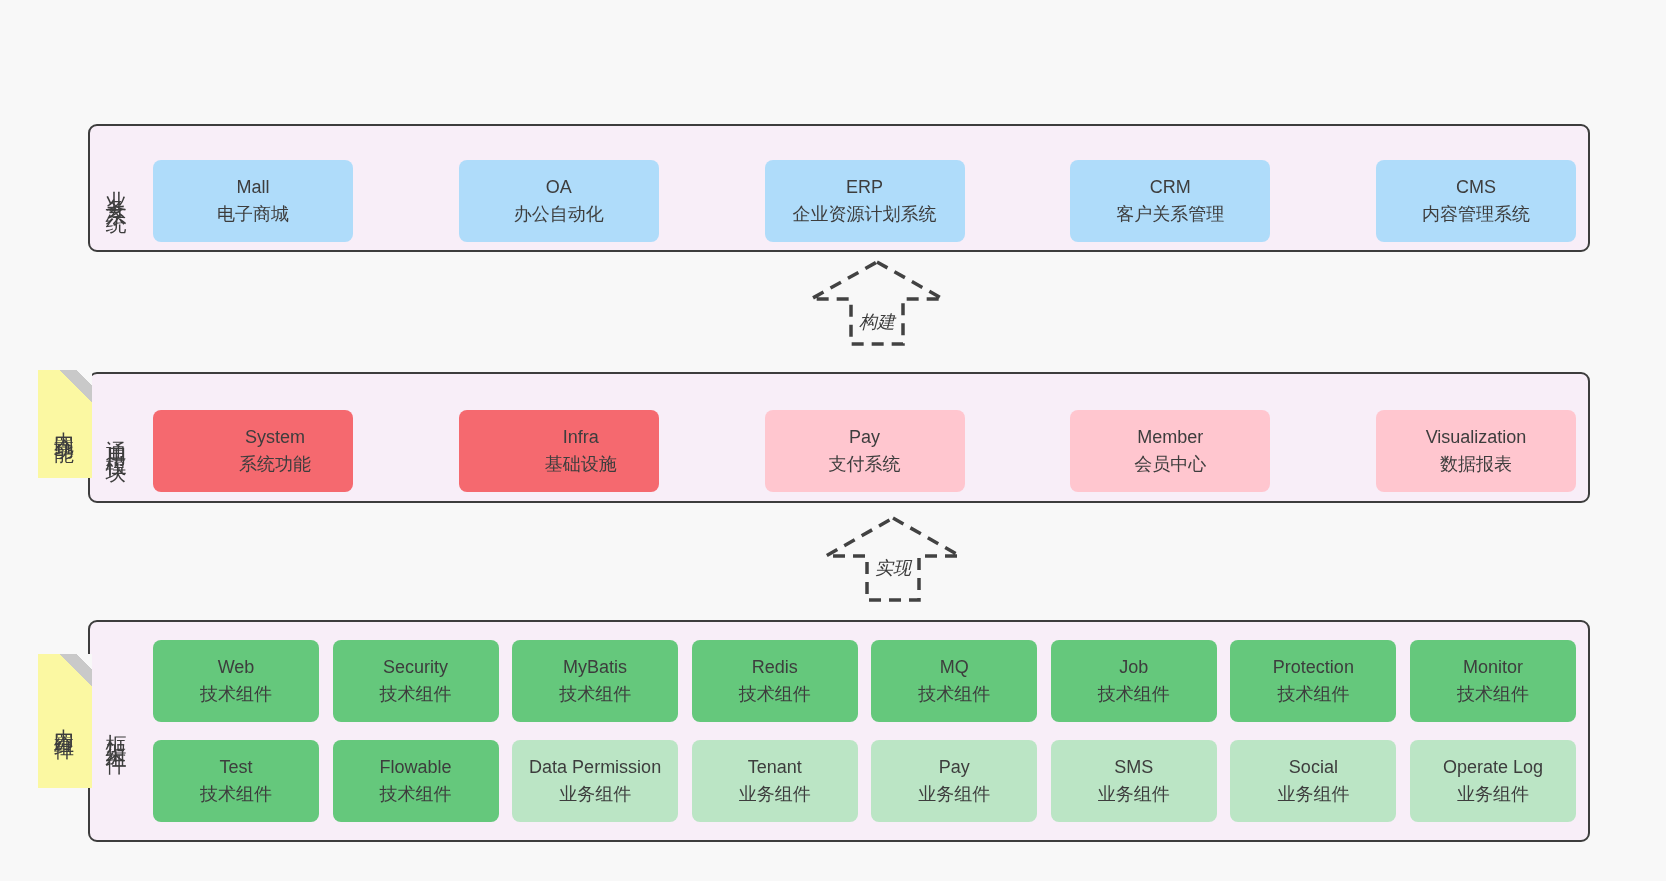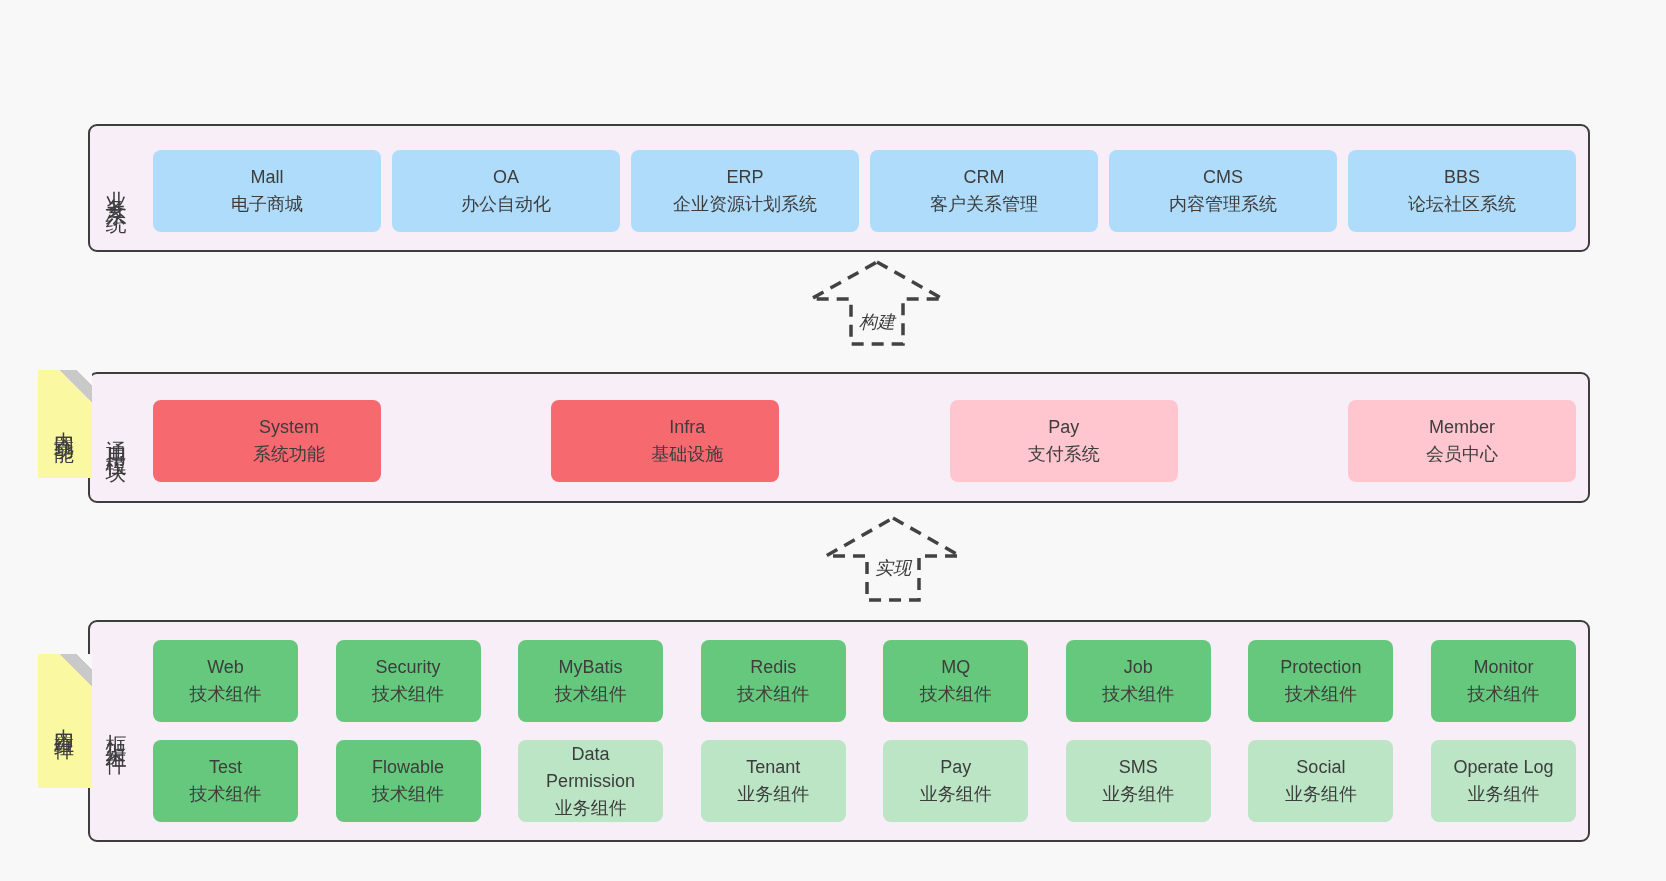--- a/index.html
+++ b/index.html
@@ -23,22 +23,22 @@
   .row{
     position:absolute;left:63px;right:12px;
     display:flex;justify-content:space-between;
   }
   .box{
     border-radius:8px;display:flex;flex-direction:column;
     align-items:center;justify-content:center;text-align:center;
     font-size:18px;line-height:1.5;color:var(--text);
     box-sizing:border-box;height:82px;
   }
-  .w200{width:228px;}
-  .w145{width:145px;padding:0 14px;}
+  .w200{width:200px;margin-top:10px;}
+  .w145{width:166px;padding:0 14px;}
   .blue{background:var(--blue,#afdcfa);}
   .red{background:var(--red,#f5696f);padding-left:44px;}
   .pink{background:var(--pink,#ffc6cf);}
   .green{background:var(--green,#65c87c);}
   .green-light{background:var(--green-light,#bbe5c5);}
   .note{
     position:absolute;left:38px;width:54px;z-index:3;
     display:flex;align-items:center;justify-content:center;
     background:linear-gradient(225deg,var(--page-bg,#f8f8f8) 0 11px,var(--note-fold,#c9c9c9) 11px 23px,var(--note-yellow,#fbf8a2) 23px);
   }
@@ -75,24 +75,20 @@
       <div>企业资源计划系统</div>
     </div>
     <div class="box w200 blue">
       <div>CRM</div>
       <div>客户关系管理</div>
     </div>
     <div class="box w200 blue">
       <div>CMS</div>
       <div>内容管理系统</div>
     </div>
-    <div class="box w200 blue">
-      <div>BBS</div>
-      <div>论坛社区系统</div>
-    </div>
   </div>
 </div>
 
 <svg class="arrow-svg" style="left:805px;top:258px;" width="148" height="94" viewBox="0 0 148 94">
   <path d="M72 4 L138 41 L98 41 L98 86 L46 86 L46 41 L6 41 Z"></path>
 </svg>
 <div class="arrow-label" style="left:877px;top:322px;">构建</div>
 
 <div class="note" style="top:370px;height:108px;">
   <div class="note-text">内置功能</div>
@@ -109,20 +105,24 @@
       <div>基础设施</div>
     </div>
     <div class="box w200 pink">
       <div>Pay</div>
       <div>支付系统</div>
     </div>
     <div class="box w200 pink">
       <div>Member</div>
       <div>会员中心</div>
     </div>
+    <div class="box w200 pink">
+      <div>Visualization</div>
+      <div>数据报表</div>
+    </div>
   </div>
 </div>
 
 <svg class="arrow-svg" style="left:820px;top:514px;" width="148" height="94" viewBox="0 0 148 94">
   <path d="M73 4 L140 42 L99 42 L99 86 L47 86 L47 42 L6 42 Z"></path>
 </svg>
 <div class="arrow-label" style="left:893px;top:568px;">实现</div>
 
 <div class="note" style="top:654px;height:134px;">
   <div class="note-text">内置组件</div>

